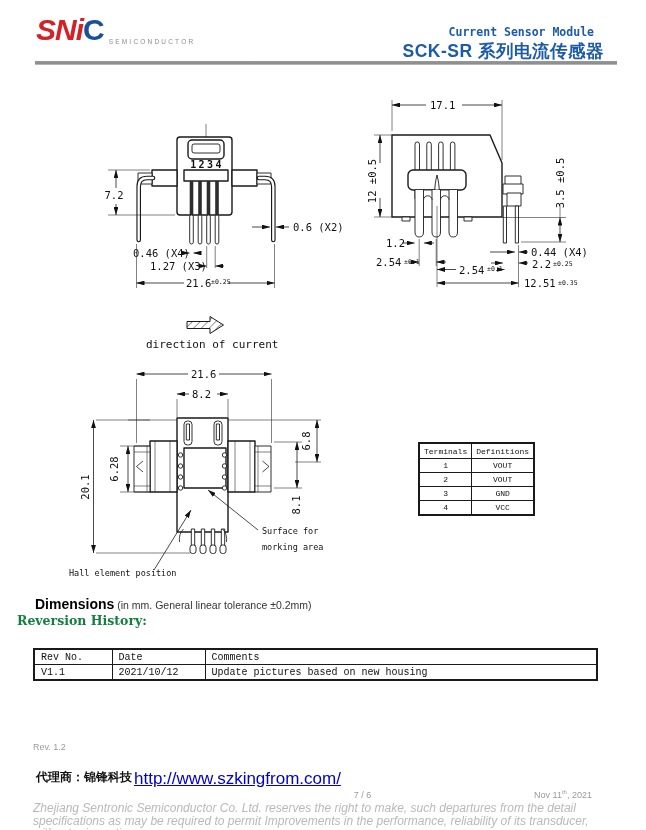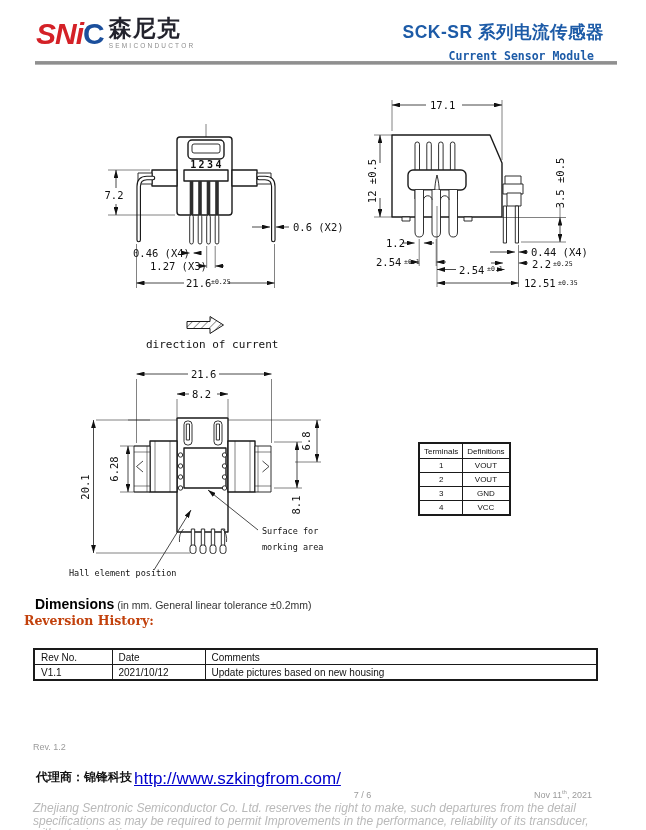--- a/index.html
+++ b/index.html
@@ -32,35 +32,35 @@
   .wire{stroke:#1a1a1a;stroke-width:4.6;fill:none;stroke-linecap:round;}
   .wirein{stroke:#ffffff;stroke-width:2.3;fill:none;stroke-linecap:round;}
   text.dim{font:10.5px "DejaVu Sans Mono",monospace;fill:#111;}
   text.tol{font:6.5px "DejaVu Sans Mono",monospace;fill:#111;}
   text.note{font:8.5px "DejaVu Sans Mono",monospace;fill:#111;}
   text.dirlab{font:11px "DejaVu Sans Mono",monospace;fill:#111;}
   text.pinnum{font:bold 10px "DejaVu Sans Mono",monospace;letter-spacing:2.4px;fill:#111;}
 
   
   #terminals-table{left:418px;top:442px;border-collapse:collapse;
-     font-family:Liberation Sans, sans-serif;font-size:8px;color:#111;}
+     font-family:Liberation Mono, monospace;font-size:8px;color:#111;}
   #terminals-table th,#terminals-table td{border:1px solid #1a1a1a;text-align:center;
      padding:0 4px;height:13px;font-weight:normal;}
   #terminals-table th{height:14px;}
   #terminals-table{border:2px solid #1a1a1a;}
 
   
   #dims-note{left:35px;top:596px;font-size:10.5px;color:#333;}
   #dims-note b{font-family:Liberation Sans, sans-serif;font-size:14px;color:#000;}
-  #rev-heading{left:24px;top:613px;font-family:"DejaVu Serif",serif;font-weight:bold;
-               font-size:12.5px;color:#c2410c;}
+  #rev-heading{left:17px;top:613px;font-family:"DejaVu Serif",serif;font-weight:bold;
+               font-size:12.5px;color:#15803d;}
 
   
   #revision-table{left:33px;top:648px;border-collapse:collapse;table-layout:fixed;
-     font-family:Liberation Sans, sans-serif;font-size:10px;color:#111;width:563px;
+     font-family:Liberation Mono, monospace;font-size:10px;color:#111;width:563px;
      border:2px solid #1a1a1a;}
   #revision-table th,#revision-table td{border:1px solid #1a1a1a;text-align:left;
      padding:0 0 0 6px;height:14px;font-weight:normal;white-space:nowrap;overflow:hidden;}
 
   
   #agent-label{left:36px;top:769px;font-weight:bold;font-size:12px;color:#111;}
   #agent-link{left:134px;top:769px;font-family:Liberation Sans, sans-serif;font-size:17px;
               color:#0000cc;text-decoration:underline;}
   #footer-rev{left:33px;top:742px;font-size:9px;color:#9b9b9b;}
   #footer-page{left:33px;top:790px;width:563px;text-align:center;font-size:9px;color:#9b9b9b;padding-left:48px;}
@@ -68,27 +68,26 @@
   #footer-date sup{font-size:6px;}
   #disclaimer{left:33px;top:802px;width:556px;font-style:italic;font-size:12px;
               line-height:12.5px;color:#b9b9b9;}
 </style>
 </head>
 <body>
 
 <div class="abs" id="logo-row">
   <div id="logo-snic"><span>SNi</span><span class="c-blue">C</span></div>
   <div id="logo-cnwrap">
-    <span id="logo-cn">森尼克</span>
     <span id="logo-sub">SEMICONDUCTOR</span>
   </div>
 </div>
 <div class="abs" id="title-block">
+  <div id="page-subtitle">Current Sensor Module</div>
   <div id="page-title">SCK-SR 系列电流传感器</div>
-  <div id="page-subtitle">Current Sensor Module</div>
 </div>
 <div class="abs" id="header-rule"></div>
 
 <svg id="drawing-svg" width="646" height="830" viewBox="0 0 646 830">
   <defs>
     <marker id="arr" viewBox="0 0 10 6" refX="10" refY="3" markerWidth="10" markerHeight="6" orient="auto-start-reverse" markerUnits="strokeWidth">
       <path d="M0,0 L10,3 L0,6 Z" fill="#111"></path>
     </marker>
     <pattern id="hatch" width="5.5" height="5.5" patternUnits="userSpaceOnUse" patternTransform="rotate(45)">
       <line x1="0" y1="0" x2="0" y2="5.5" stroke="#333" stroke-width="1"></line>

